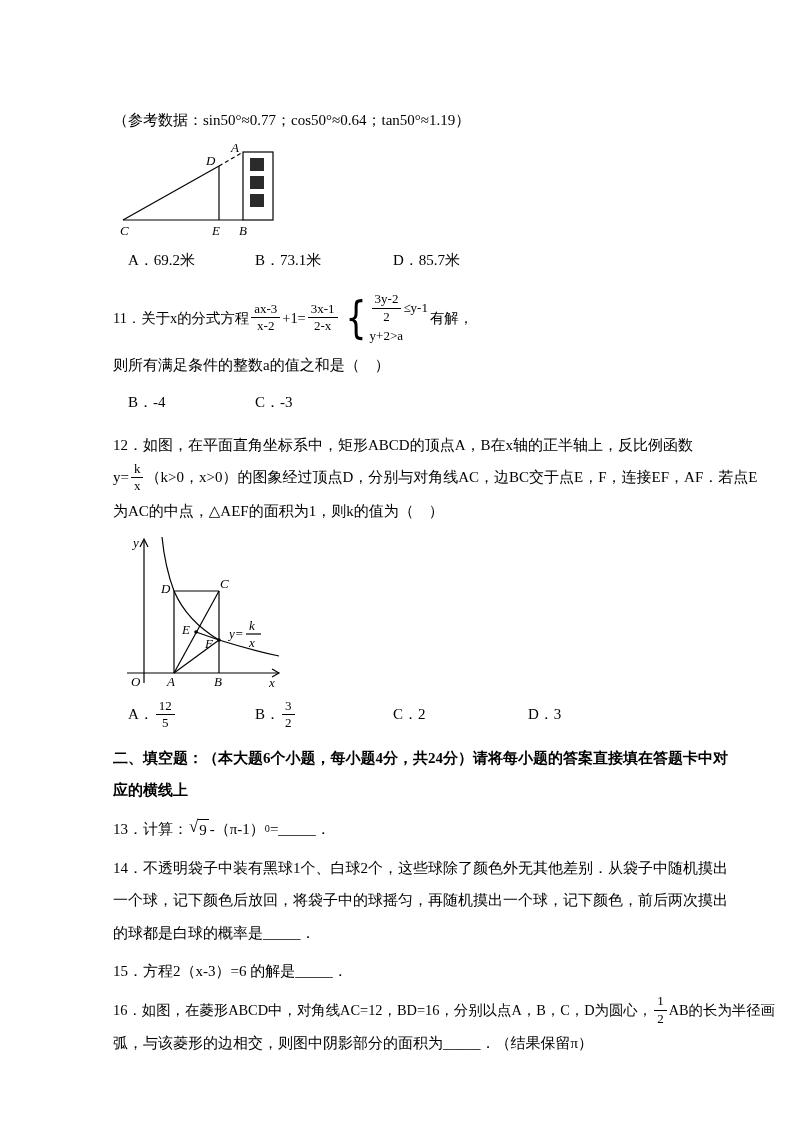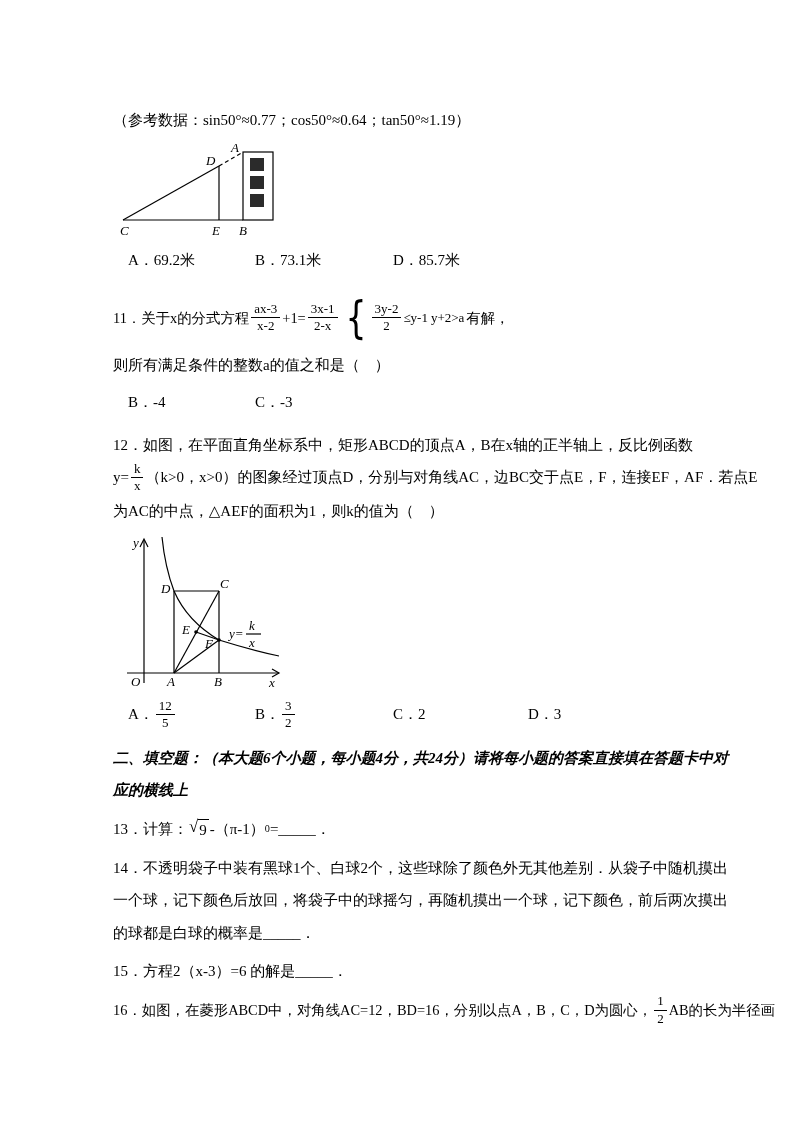--- a/index.html
+++ b/index.html
@@ -6,38 +6,38 @@
   html,body { background:#fff; }
   body {
     width:794px; height:1123px; overflow:hidden;
     font-family:"Liberation Serif","DejaVu Serif",serif;
     font-size:15px; color:#000;
   }
   .page { padding:104px 64px 0 85px;margin-left:28px; }
 
   .para { line-height:2.15; }
   .q { margin-bottom:6px; }
-  .bold { font-weight:bold;font-style:italic; }
+  .bold { font-weight:bold; }
 
   
   .mathline { display:flex; align-items:center; white-space:nowrap; line-height:1.25; min-height:34px; }
   .mathline.tall { min-height:62px; }
   .sz14 { font-size:14.4px; }
 
   
   .frac { display:inline-flex; flex-direction:column; align-items:center;
           font-size:13px; line-height:1.25; margin:0 2px; vertical-align:middle; }
   .fnum { display:block; padding:0 3px; border-bottom:1px solid #000; text-align:center; }
   .fden { display:block; padding:0 3px; text-align:center; }
 
   
   .ineq { display:inline-flex; align-items:center; margin:0 2px; }
   .brace { font-family:"DejaVu Sans",sans-serif; font-size:44px; line-height:0.85;
            font-weight:400; transform:scaleX(.75); }
-  .rows { display:inline-flex; flex-direction:row; gap:3px; font-size:13px; }
+  .rows { display:inline-flex; flex-direction:column; gap:3px; font-size:13px; }
   .irow { display:inline-flex; align-items:center; }
 
   
   .sqrt { display:inline-flex; align-items:flex-start; margin:0 1px; }
   .ssym { font-size:1.12em; line-height:1; }
   .srad { border-top:1.2px solid #000; padding:1px 2px 0 1px; }
   sup { font-size:.68em; vertical-align:super; }
 
   
   .options { display:grid; grid-template-columns:127px 138px 135px auto;
@@ -202,15 +202,16 @@
 
   <div class="q">
     <div class="mathline sz14">
       <span>16．如图，在菱形ABCD中，对角线AC=12，BD=16，分别以点A，B，C，D为圆心，</span>
       <span class="frac">
         <span class="fnum">1</span>
         <span class="fden">2</span>
       </span>
       <span>AB的长为半径画</span>
     </div>
+    <p class="para">弧，与该菱形的边相交，则图中阴影部分的面积为_____．（结果保留π）</p>
   </div>
 
 </div>
 
 </body></html>

